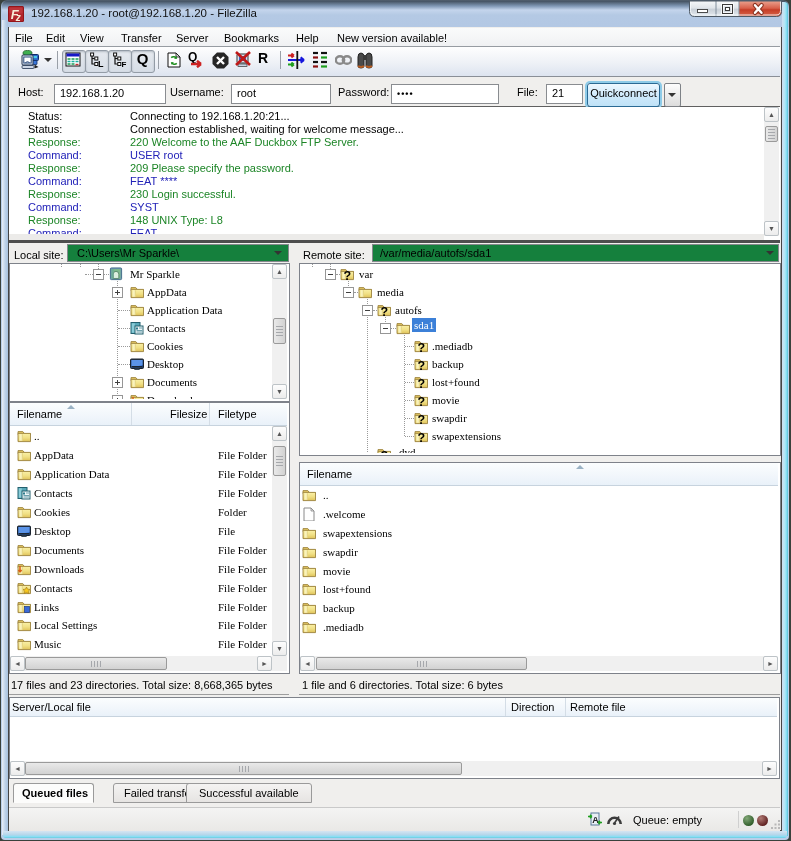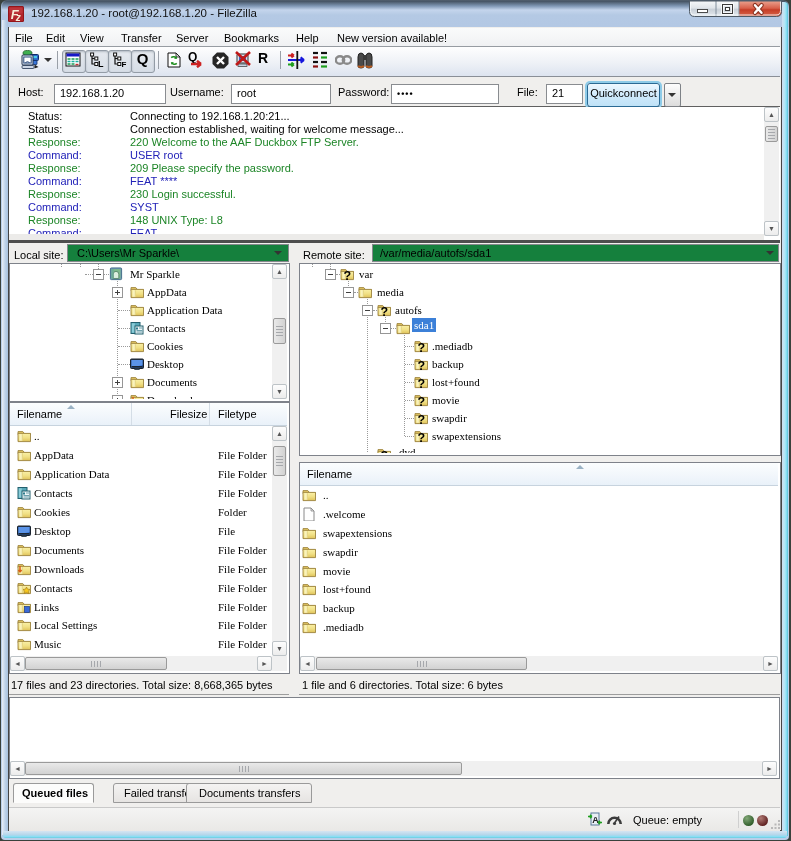--- a/index.html
+++ b/index.html
@@ -630,31 +630,38 @@
 </div>
   </div>
 <div class="strip" style="left:9px;top:674px;width:280px">
     <span class="abs" style="left:2px;top:5px">17 files and 23 directories. Total size: 8,668,365 bytes</span>
   </div>
 <div class="strip" style="left:299px;top:674px;width:481px">
     <span class="abs" style="left:3px;top:5px">1 file and 6 directories. Total size: 6 bytes</span>
   </div>
 <div class="pane" id="queue" style="left:9px;top:697px;width:769px;height:80px">
 <div style="position:relative;width:767px;height:78px;overflow:hidden">
+<div class="hdr" style="height:18px">
+        <span class="ht" style="left:2px;top:3px">Server/Local file</span>
+<div class="hdiv" style="left:495px;height:18px"></div>
+        <div class="hdiv" style="left:555px;height:18px"></div>
+<span class="ht" style="left:501px;top:3px">Direction</span>
+        <span class="ht" style="left:560px;top:3px">Remote file</span>
+      </div>
 <div class="sbh" style="left:0;top:63px;width:767px">
  <div class="sbtn" style="left:0">◄</div>
  <div class="thumbh" style="left:15px;width:437px"></div>
  <div class="sbtn" style="left:752px">►</div>
 </div>
 </div>
   </div>
 <div id="tabs" class="abs" style="left:9px;top:783px;width:771px;height:20px">
 <div class="tab on" style="left:4px;width:81px">Queued files</div>
 <div class="tab" style="left:104px;width:90px;padding-left:10px">Failed transfers</div>
-<div class="tab" style="left:177px;width:126px;padding-left:12px">Documents transfers</div>
+<div class="tab" style="left:177px;width:126px;padding-left:12px">Successful available</div>
 </div>
 <div id="statusbar">
 <svg class="abs" style="left:579px;top:4px" width="14" height="15" viewBox="0 0 14 15">
  <rect x="3" y="1" width="8" height="12" fill="#e8eef4" stroke="#5a7a9a"></rect>
  <text x="4.2" y="11" font-size="9" font-weight="bold" fill="#222" font-family="Liberation Sans">A</text>
  <path d="M0,4.5 h4 M4,4.5 l-2,-1.6 M4,4.5 l-2,1.6" stroke="#1e9e1e" stroke-width="1.4" fill="none"></path>
  <path d="M14,10.5 h-4 M10,10.5 l2,-1.6 M10,10.5 l2,1.6" stroke="#1e9e1e" stroke-width="1.4" fill="none"></path>
 </svg>
 <svg class="abs" style="left:597px;top:5px" width="17" height="13" viewBox="0 0 17 13">
  <path d="M1,11 a7.5,7.5 0 0 1 15,0 l-2.6,0 a4.9,4.9 0 0 0 -9.8,0 z" fill="#3c3c3c"></path>

